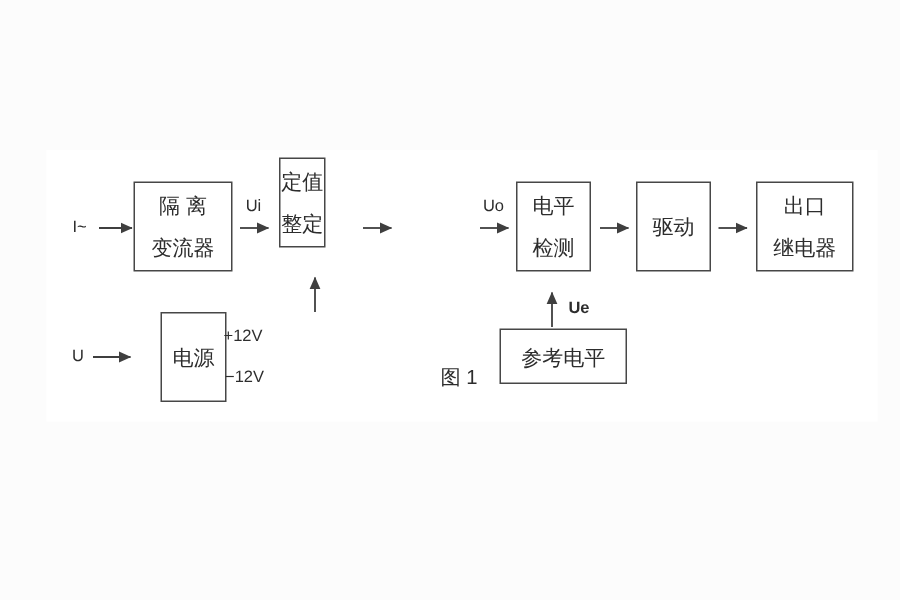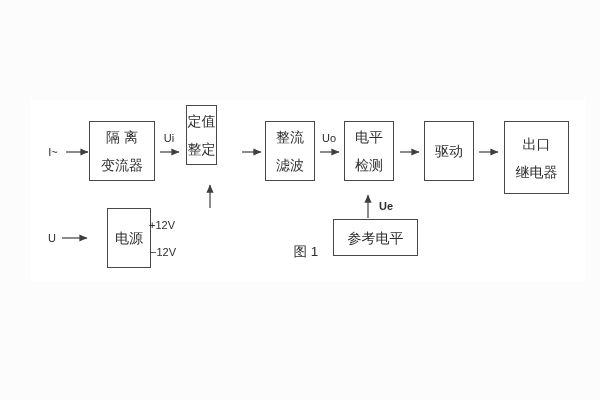--- a/index.html
+++ b/index.html
@@ -97,35 +97,31 @@
   <div class="box" style="left:89px; top:121px; width:66px; height:60px;">
     <span class="ln">隔 离</span>
     <span class="ln">变流器</span>
   </div>
 
   <div class="box" style="left:186px; top:105px; width:31px; height:60px;">
     <span class="ln">定值</span>
     <span class="ln">整定</span>
   </div>
 
-  <div class="box" style="left:265px; top:121px; width:50px; height:60px;">
-    <span class="ln">整流</span>
-    <span class="ln">滤波</span>
-  </div>
 
   <div class="box" style="left:344px; top:121px; width:50px; height:60px;">
     <span class="ln">电平</span>
     <span class="ln">检测</span>
   </div>
 
   <div class="box" style="left:424px; top:121px; width:50px; height:60px;">
     <span class="ln">驱动</span>
   </div>
 
-  <div class="box" style="left:504px; top:121px; width:65px; height:73px;">
+  <div class="box" style="left:504px; top:121px; width:65px; height:60px;">
     <span class="ln">出口</span>
     <span class="ln">继电器</span>
   </div>
 
   <div class="box" style="left:89px; top:208px; width:44px; height:60px;margin-left:18px;">
     <span class="ln">电源</span>
   </div>
 
 
   <div class="box" style="left:333px; top:219px; width:85px; height:37px;">

